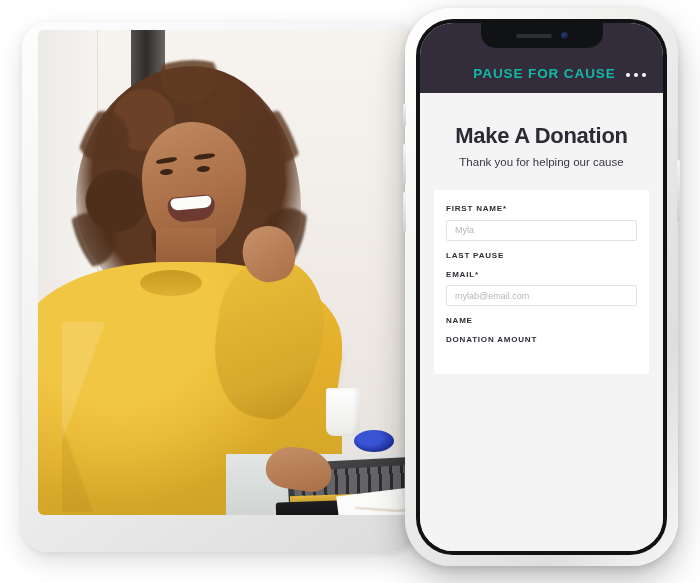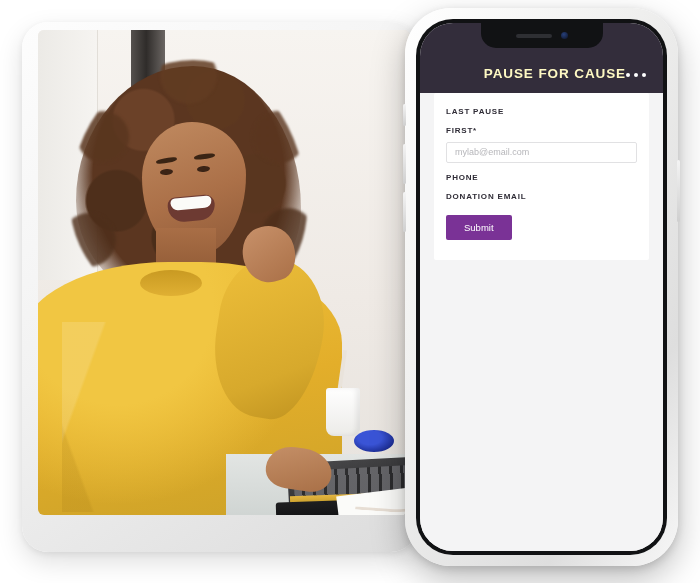--- a/index.html
+++ b/index.html
@@ -231,22 +231,22 @@
 
   
   .app { position:absolute; inset:0; display:flex; flex-direction:column; }
   .app-header {
     height: 70px;
     background: #332d3b;
     display: flex; align-items: flex-end; justify-content: space-between;
     padding: 0 17px 12px 17px;
   }
   .app-title {
-    color:#fef9c3; font-size: 13.5px; font-weight: bold; letter-spacing: .9px;
-    flex: 1; text-align: right; padding-left: 26px;
+    color:#14b8a6; font-size: 13.5px; font-weight: bold; letter-spacing: .9px;
+    flex: 1; text-align: center; padding-left: 26px;
   }
   .kebab { display:flex; gap:4px; align-items:center; padding-bottom:4px; }
   .kebab i { width:4px; height:4px; border-radius:50%; background:#fff; display:block; }
 
   .app-body { flex:1; background:#f4f4f5; padding: 0 14px; overflow:hidden; }
   .hero { text-align:center; padding: 30px 0 22px; }
   .hero h1 { font-size: 22px; font-weight: bold; color:#2d2a33; letter-spacing:-.3px; }
   .hero p  { font-size: 11.5px; color:#3a3842; margin-top: 7px; }
 
   .form-card {
@@ -336,41 +336,48 @@
             <span class="app-title">PAUSE FOR CAUSE</span>
             <span class="kebab">
               <i></i>
               <i></i>
               <i></i>
             </span>
           </div>
 
           <div class="app-body">
 
+            <div class="hero">
+              <h1>Make A Donation</h1>
+              <p>Thank you for helping our cause</p>
+            </div>
 
             <div class="form-card">
 
+              <div class="field">
+                <label>FIRST NAME*</label>
+                <input type="text" placeholder="Myla" style="">
+              </div>
 
               <div class="field">
                 <label>LAST PAUSE</label>
               </div>
 
               <div class="field">
-                <label>FIRST*</label>
+                <label>EMAIL*</label>
                 <input type="text" placeholder="mylab@email.com" style="">
               </div>
 
               <div class="field">
-                <label>PHONE</label>
-              </div>
-
-              <div class="field">
-                <label>DONATION EMAIL</label>
-              </div>
-
-              <button class="submit-btn">Submit</button>
+                <label>NAME</label>
+              </div>
+
+              <div class="field">
+                <label>DONATION AMOUNT</label>
+              </div>
+
             </div>
           </div>
         </div>
       </div>
     </div>
   </div>
 </div>
 
 </body></html>

